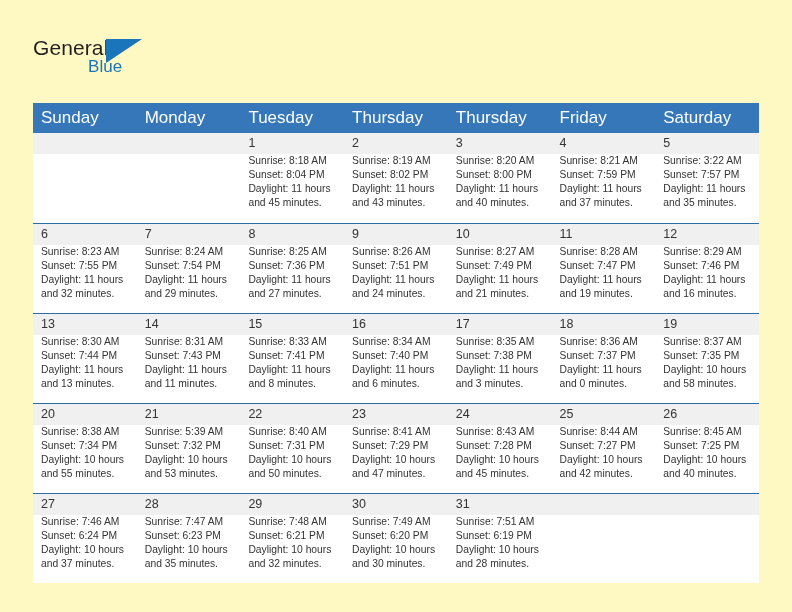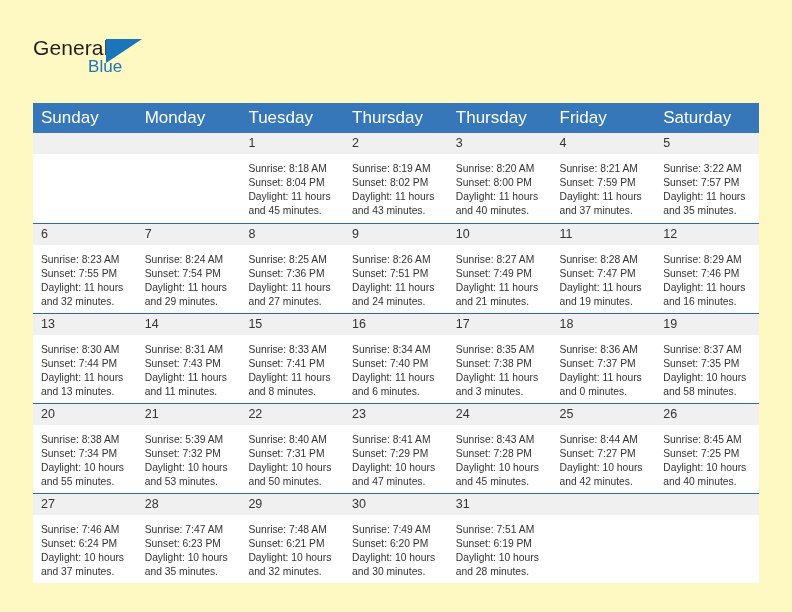--- a/index.html
+++ b/index.html
@@ -106,21 +106,21 @@
     font-size: 12.5px;
     color: #333333;
     padding: 4px 0 4px 8px;
     height: 21px;
     line-height: 13px;
   }
   .daynum.empty {
     color: transparent;
   }
   .details {
-    padding: 8px 6px 0 8px;
+    padding: 0 6px 0 8px;
     font-size: 10.3px;
     line-height: 14.1px;
     color: #333333;
   }
   .details div { white-space: nowrap; }
 </style>
 </head>
 <body>
 
 <div class="page">

